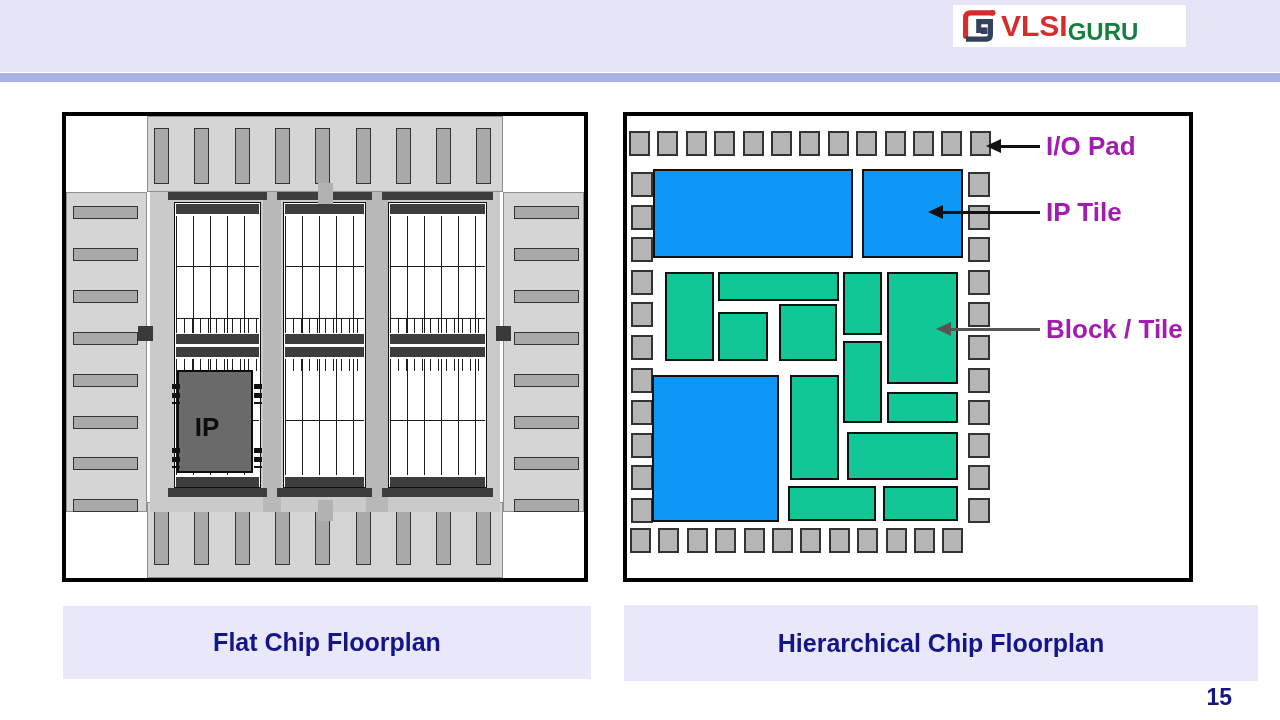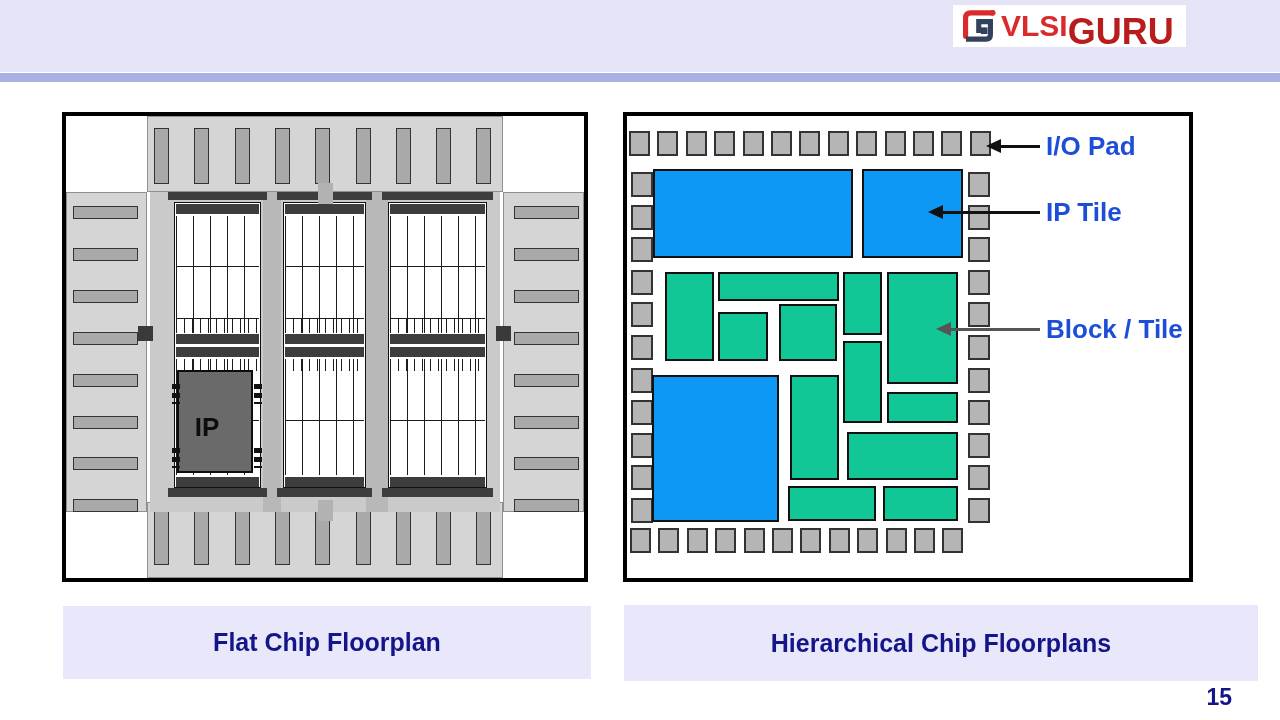--- a/index.html
+++ b/index.html
@@ -12,21 +12,21 @@
   .title{
     position:absolute;left:30px;top:0;height:72px;line-height:76px;
     font-size:38px;font-weight:bold;color:var(--title-green,#13a456);white-space:pre;
   }
   .logo{
     position:absolute;left:953px;top:5px;width:233px;height:42px;background:#ffffff;
     display:flex;align-items:center;padding-left:6px;box-sizing:border-box;
   }
   .logo svg{display:block;margin-right:4px;}
   .logo .vlsi{font-size:30px;font-weight:800;color:#d92b2b;letter-spacing:0px;}
-  .logo .guru{font-size:36px;font-weight:600;color:#b91c1c;letter-spacing:0px;margin-top:12px;}
+  .logo .guru{font-size:24px;font-weight:600;color:#15803d;letter-spacing:0px;margin-top:12px;}
   .divider-bar{position:absolute;left:0;top:73px;width:1280px;height:9px;background:#a9b0e4;}
 
   
   .frame{position:absolute;background:#fff;border:4px solid #000;box-sizing:border-box;}
   .abs{position:absolute;box-sizing:border-box;}
 
   
   .strip{background:#d5d5d5;border:1px solid #8f8f8f;}
   .fpad{background:#a9a9a9;border:1px solid #333;}
   .core{background:#cacaca;padding-left:15px;}
@@ -50,21 +50,21 @@
   .pin{background-image:repeating-linear-gradient(180deg,#111 0 5px,transparent 5px 9px);z-index:6;}
   .conn{background:#3a3a3a;}
   .tab{background:#b2b2b2;z-index:3;}
 
   
   .hpad{background:var(--pad-gray,#b5b5b5);border:2px solid #333;}
   .macro{background:var(--macro-blue,#0d98f5);border:2px solid #111;}
   .tile{background:var(--tile-green,#10c795);border:2px solid #111;}
 
   
-  .anno-label{position:absolute;font-size:26px;font-weight:600;color:#1d4ed8;white-space:pre;}
+  .anno-label{position:absolute;font-size:26px;font-weight:600;color:#a21caf;white-space:pre;}
   .arrow-line{position:absolute;height:3px;background:#111;}
   .arrow-line.gray{background:#555;}
   .arrow-head{
     position:absolute;width:0;height:0;
     border-top:7px solid transparent;border-bottom:7px solid transparent;
     border-right:15px solid #111;
   }
   .arrow-head.gray{border-right-color:#555;}
 
   
@@ -290,15 +290,15 @@
 <div class="arrow-line" style="left:941px;top:211px;width:99px;"></div>
 <div class="arrow-head" style="left:928px;top:205px;"></div>
 
 <div class="arrow-line gray" style="left:949px;top:328px;width:91px;"></div>
 <div class="arrow-head gray" style="left:936px;top:322px;"></div>
 
 <div class="caption" style="left:63px;top:606px;width:528px;height:73px;">
   <span>Flat Chip Floorplan</span>
 </div>
 <div class="caption" style="left:624px;top:605px;width:634px;height:76px;">
-  <span>Hierarchical Chip Floorplans</span>
+  <span>Hierarchical Chip Floorplan</span>
 </div>
 <div class="page-number">15</div>
 
 </body></html>

